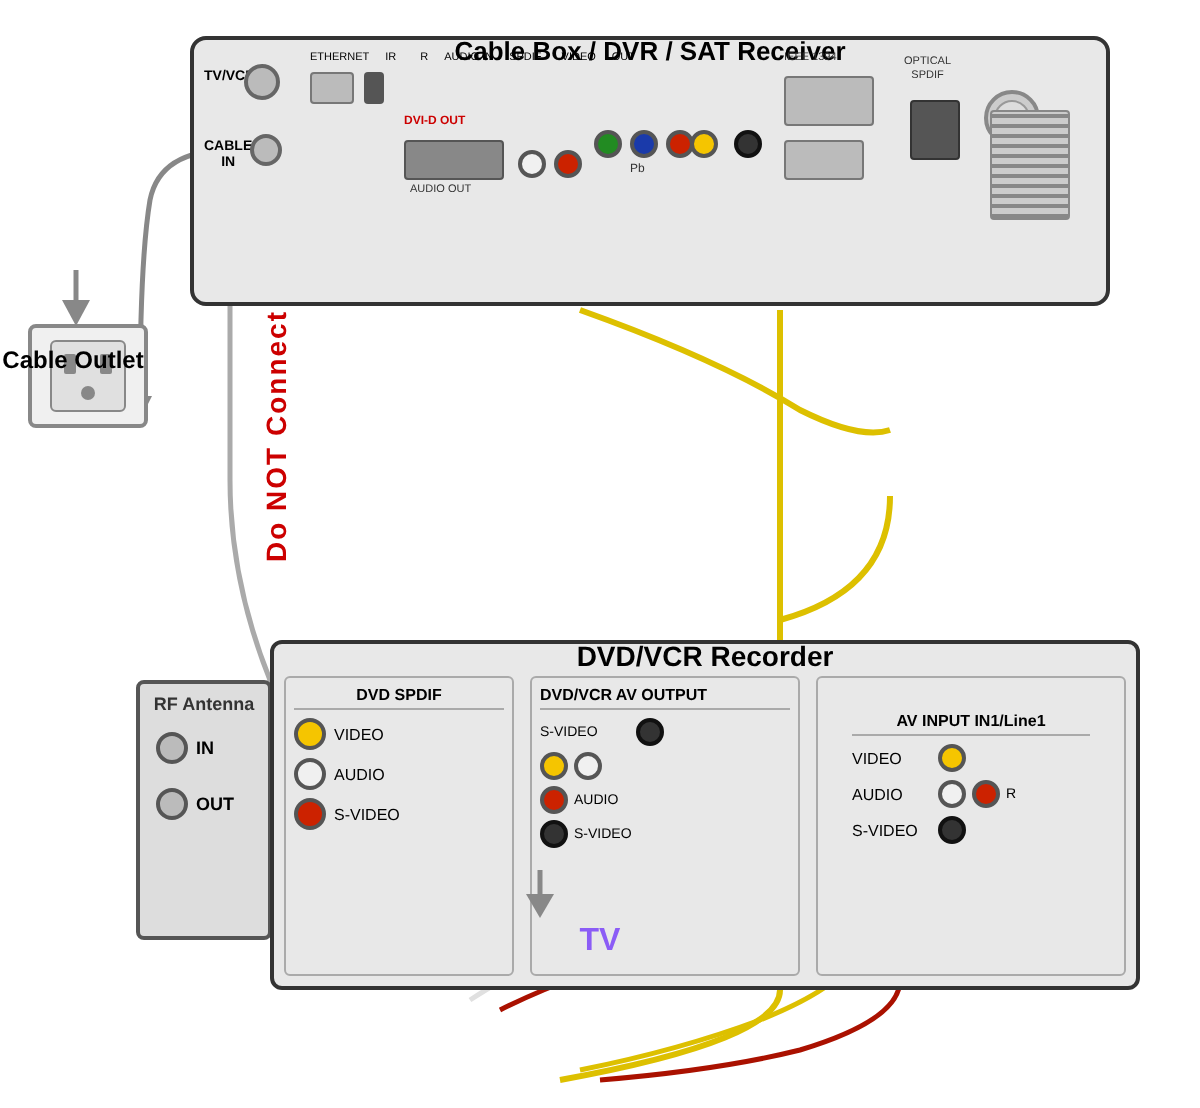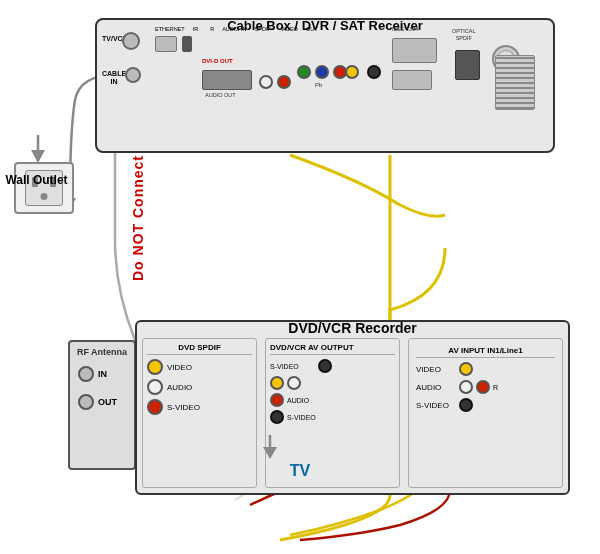--- a/index.html
+++ b/index.html
@@ -330,21 +330,21 @@
 
   <div class="wall-outlet">
     <div class="wall-outlet-inner">
       <div class="outlet-hole left"></div>
       <div class="outlet-hole right"></div>
       <div class="outlet-round"></div>
     </div>
   </div>
 
   <div class="wall-outlet-label">
-    <span>Wall
+    <span>Cable
 Outlet</span>
   </div>
 
   <div class="do-not-connect">Do NOT Connect</div>
 
   <svg style="position:absolute;top:135px;left:18px;width:40px;height:30px;">
     <line x1="20" y1="0" x2="20" y2="22" stroke="#888" stroke-width="2.5"></line>
     <polygon points="20,28 13,15 27,15" fill="#888"></polygon>
   </svg>
 
@@ -403,21 +403,21 @@
         <div style="width:14px;height:14px;border-radius:50%;background:#cc2200;border:2px solid #555;"></div>
         <span style="font-size:7px;">AUDIO</span>
       </div>
 
       <div style="display:flex;align-items:center;gap:3px;margin:3px 0;">
         <div style="width:14px;height:14px;border-radius:50%;background:#333;border:2px solid #111;"></div>
         <span style="font-size:7px;">S-VIDEO</span>
       </div>
     </div>
 
-    <div style="position:absolute;top:16px;left:271px;right:5px;bottom:5px;border:1px solid #aaa;border-radius:3px;padding:7px;">
+    <div style="position:absolute;top:16px;left:271px;right:5px;bottom:5px;border:1px solid #aaa;border-radius:3px;padding:17px;">
       <div style="font-size:8px;font-weight:bold;text-align:center;border-bottom:1px solid #aaa;padding-bottom:2px;margin-bottom:4px;">AV INPUT IN1/Line1</div>
 
       <div style="display:flex;align-items:center;gap:3px;margin:4px 0;">
         <span style="font-size:8px;width:40px;">VIDEO</span>
         <div style="width:14px;height:14px;border-radius:50%;background:#f5c500;border:2px solid #555;"></div>
       </div>
 
       <div style="display:flex;align-items:center;gap:3px;margin:4px 0;">
         <span style="font-size:8px;width:40px;">AUDIO</span>
         <div style="width:14px;height:14px;border-radius:50%;background:#f0f0f0;border:2px solid #555;"></div>
@@ -426,20 +426,20 @@
       </div>
 
       <div style="display:flex;align-items:center;gap:3px;margin:4px 0;">
         <span style="font-size:8px;width:40px;">S-VIDEO</span>
         <div style="width:14px;height:14px;border-radius:50%;background:#333;border:2px solid #111;"></div>
       </div>
     </div>
 
   </div>
 
-  <div style="position:absolute;bottom:8px;left:50%;transform:translateX(-50%);font-size:16px;font-weight:bold;color:#0369a1;">TV</div>
+  <div style="position:absolute;bottom:8px;left:50%;transform:translateX(-50%);font-size:16px;font-weight:bold;color:#8b5cf6;">TV</div>
 
   <svg style="position:absolute;bottom:28px;left:250px;width:40px;height:25px;">
     <line x1="20" y1="0" x2="20" y2="18" stroke="#888" stroke-width="2.5"></line>
     <polygon points="20,24 13,12 27,12" fill="#888"></polygon>
   </svg>
 
 </div>
 
 </body></html>

